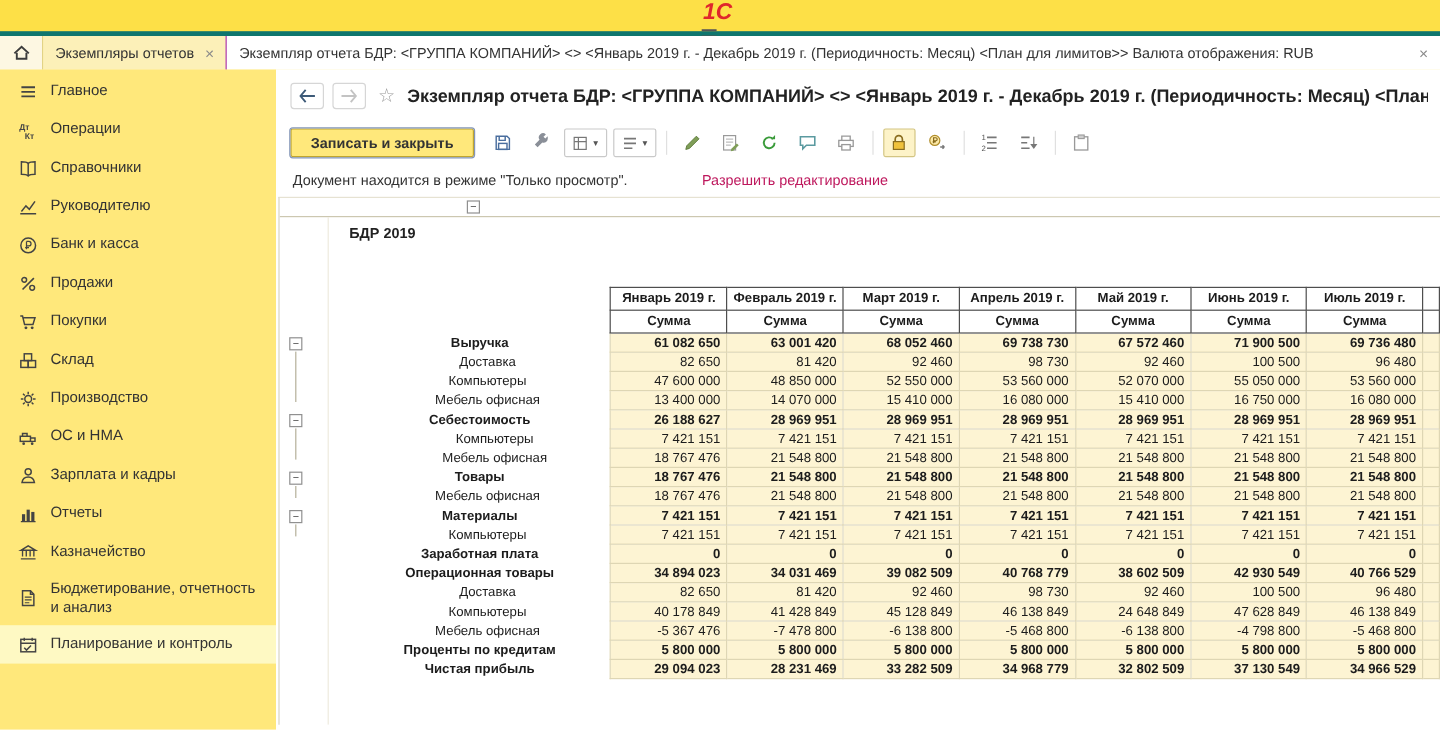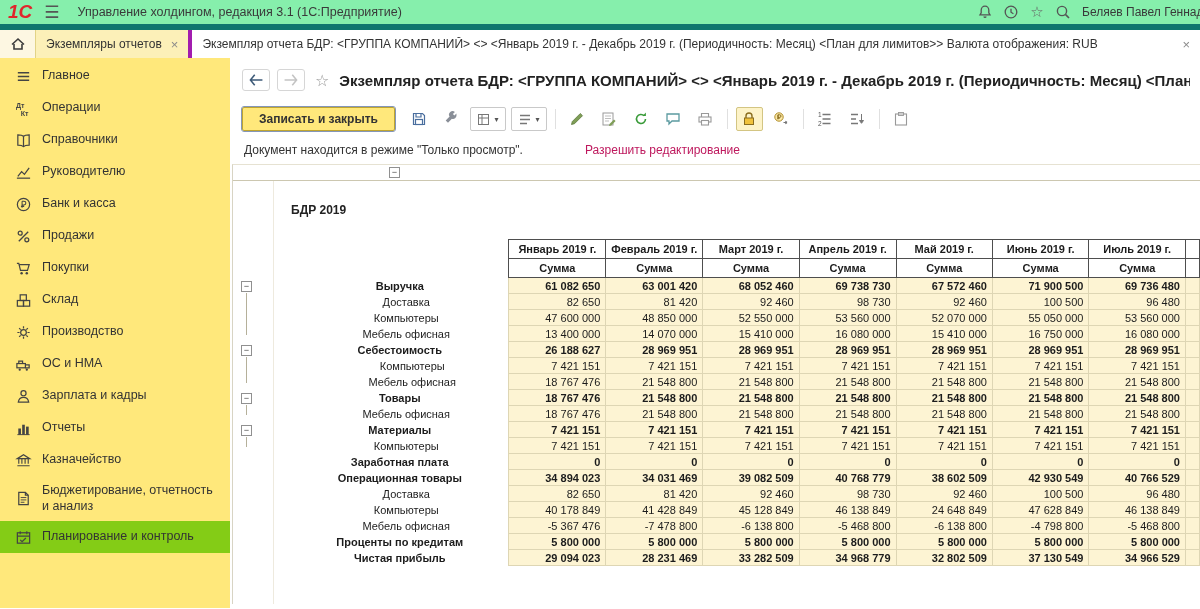--- a/index.html
+++ b/index.html
@@ -1,42 +1,42 @@
 <!DOCTYPE html>
 <html><head>
 <meta charset="utf-8">
 <style>
   * { margin:0; padding:0; box-sizing:border-box; }
   html,body { font-family:"Liberation Sans","DejaVu Sans",sans-serif; }
   .app { position:relative; width:1200px; height:609px; overflow:hidden; background:#fff; }
 
   
-  .topbar { height:30px; background:#86efac; border-bottom:6px solid #0f766e; display:flex; align-items:center; }
+  .topbar { height:30px; background:#fde047; border-bottom:4px solid #0f766e; display:flex; align-items:center;flex-direction:column; }
   .logo { color:#e0262c; font-weight:bold; font-style:italic; font-size:19px; padding:0 12px 0 8px; }
   .hamb { color:#555; font-size:17px; margin-right:18px; cursor:pointer; }
   .apptitle { font-size:12.5px; color:#3a3a3a; white-space:nowrap; }
   .topbar .spacer { flex:1; }
   .top-ico { width:26px; height:24px; display:flex; align-items:center; justify-content:center; cursor:pointer; }
   .star-glyph { font-size:15px; color:#666; }
   .username { font-size:12px; color:#3a3a3a; white-space:nowrap; overflow:hidden; width:118px; margin-left:6px; }
 
   
   .tabstrip { height:28px; background:#ffe87b; display:flex; align-items:stretch; }
   .home-tab { width:36px; background:#fdf7e2; border-right:1px solid #e2d386; display:flex; align-items:center; justify-content:center; cursor:pointer; }
   .tab { display:flex; align-items:center; padding:0 10px; font-size:12px; color:#333; white-space:nowrap; cursor:pointer; }
   .tab .x { margin-left:9px; color:#8a8a8a; font-size:13px; line-height:1; }
-  .tab.inactive { background:#fcf0b8; border-right:4px solid #a21caf; }
+  .tab.inactive { background:#fcf0b8; border-right:1px solid #a21caf; }
   .tab.active { background:#ffffff; flex:1; overflow:hidden; }
   .tab.active .lbl { overflow:hidden; white-space:nowrap; flex:1; }
 
   
   .body { display:flex; height:550px; }
   .sidebar { width:230px; background:#ffe87b; overflow:hidden; flex:none; padding-top:2px; }
   .sb-item { display:flex; align-items:center; gap:10px; padding:7px 8px 7px 14px; font-size:12.5px; color:#333; cursor:pointer; line-height:1.25; }
-  .sb-item.active { background:#84cc16; }
+  .sb-item.active { background:#fef9c3; }
   .sb-icon { width:18px; height:18px; flex:none; display:flex; align-items:center; justify-content:center; }
   .sb-label { }
 
   .main { flex:1; position:relative; background:#fff; overflow:hidden; }
 
   .navrow { display:flex; align-items:center; gap:7px; height:44px; padding:0 10px 0 12px; }
   .nav-arrow { width:28px; height:22px; border:1px solid #d6d6d6; border-radius:3px; background:#fff; display:flex; align-items:center; justify-content:center; cursor:pointer; }
   .page-star { font-size:16px; color:#9a9a9a; margin:0 3px; cursor:pointer; }
   .page-title { font-size:15px; font-weight:bold; color:#222; white-space:nowrap; overflow:hidden; flex:1; }
 
@@ -48,21 +48,21 @@
   .caret { font-size:8px; color:#555; }
   .sep { width:1px; height:20px; background:#e0e0e0; margin:0 3px; }
 
   .inforow { display:flex; align-items:center; gap:14px; height:28px; padding:0 14px; font-size:12px; color:#333; }
   .edit-link { color:#be185d; cursor:pointer;margin-left:48px; }
 
   
   .sheet { position:absolute; top:106px; left:2px; right:0; bottom:4px; border-left:1px solid #d8d4c4; border-top:1px solid #e6e2d2; overflow:hidden; background:#fff; }
   .band { height:16px; border-bottom:1px solid #ccc7b0; position:relative; }
   .outline-sep { position:absolute; left:40px; top:16px; bottom:0; width:1px; background:#eeeade; }
-  .sheet-title { position:absolute; left:58px; top:38px; font-size:12px; font-weight:bold; color:#222; }
+  .sheet-title { position:absolute; left:58px; top:22px; font-size:12px; font-weight:bold; color:#222; }
   .gbox { position:absolute; width:11px; height:11px; border:1px solid #909090; background:#fff; color:#444; font-size:9px; line-height:9px; text-align:center; cursor:pointer; }
   .gline { position:absolute; width:1px; background:#b5b09a; }
   .grid-wrap { position:absolute; left:58px; top:74px; }
   table.grid-table { border-collapse:collapse; table-layout:fixed; }
   .grid-table th, .grid-table td { height:16px; padding:0 5px; font-size:11px; white-space:nowrap; overflow:hidden; color:#1c1c1c; }
   .grid-table th { height:19px; }
   th.cap-h { width:220px; border:none; background:#fff; }
   th.mon { width:97px; border:1px solid #4e4e4e; background:#fff; font-weight:bold; text-align:center; }
   th.sliv { width:14px; border:1px solid #4e4e4e; background:#fff; }
   td.cap { width:220px; background:#fff; text-align:center; border:none; }

